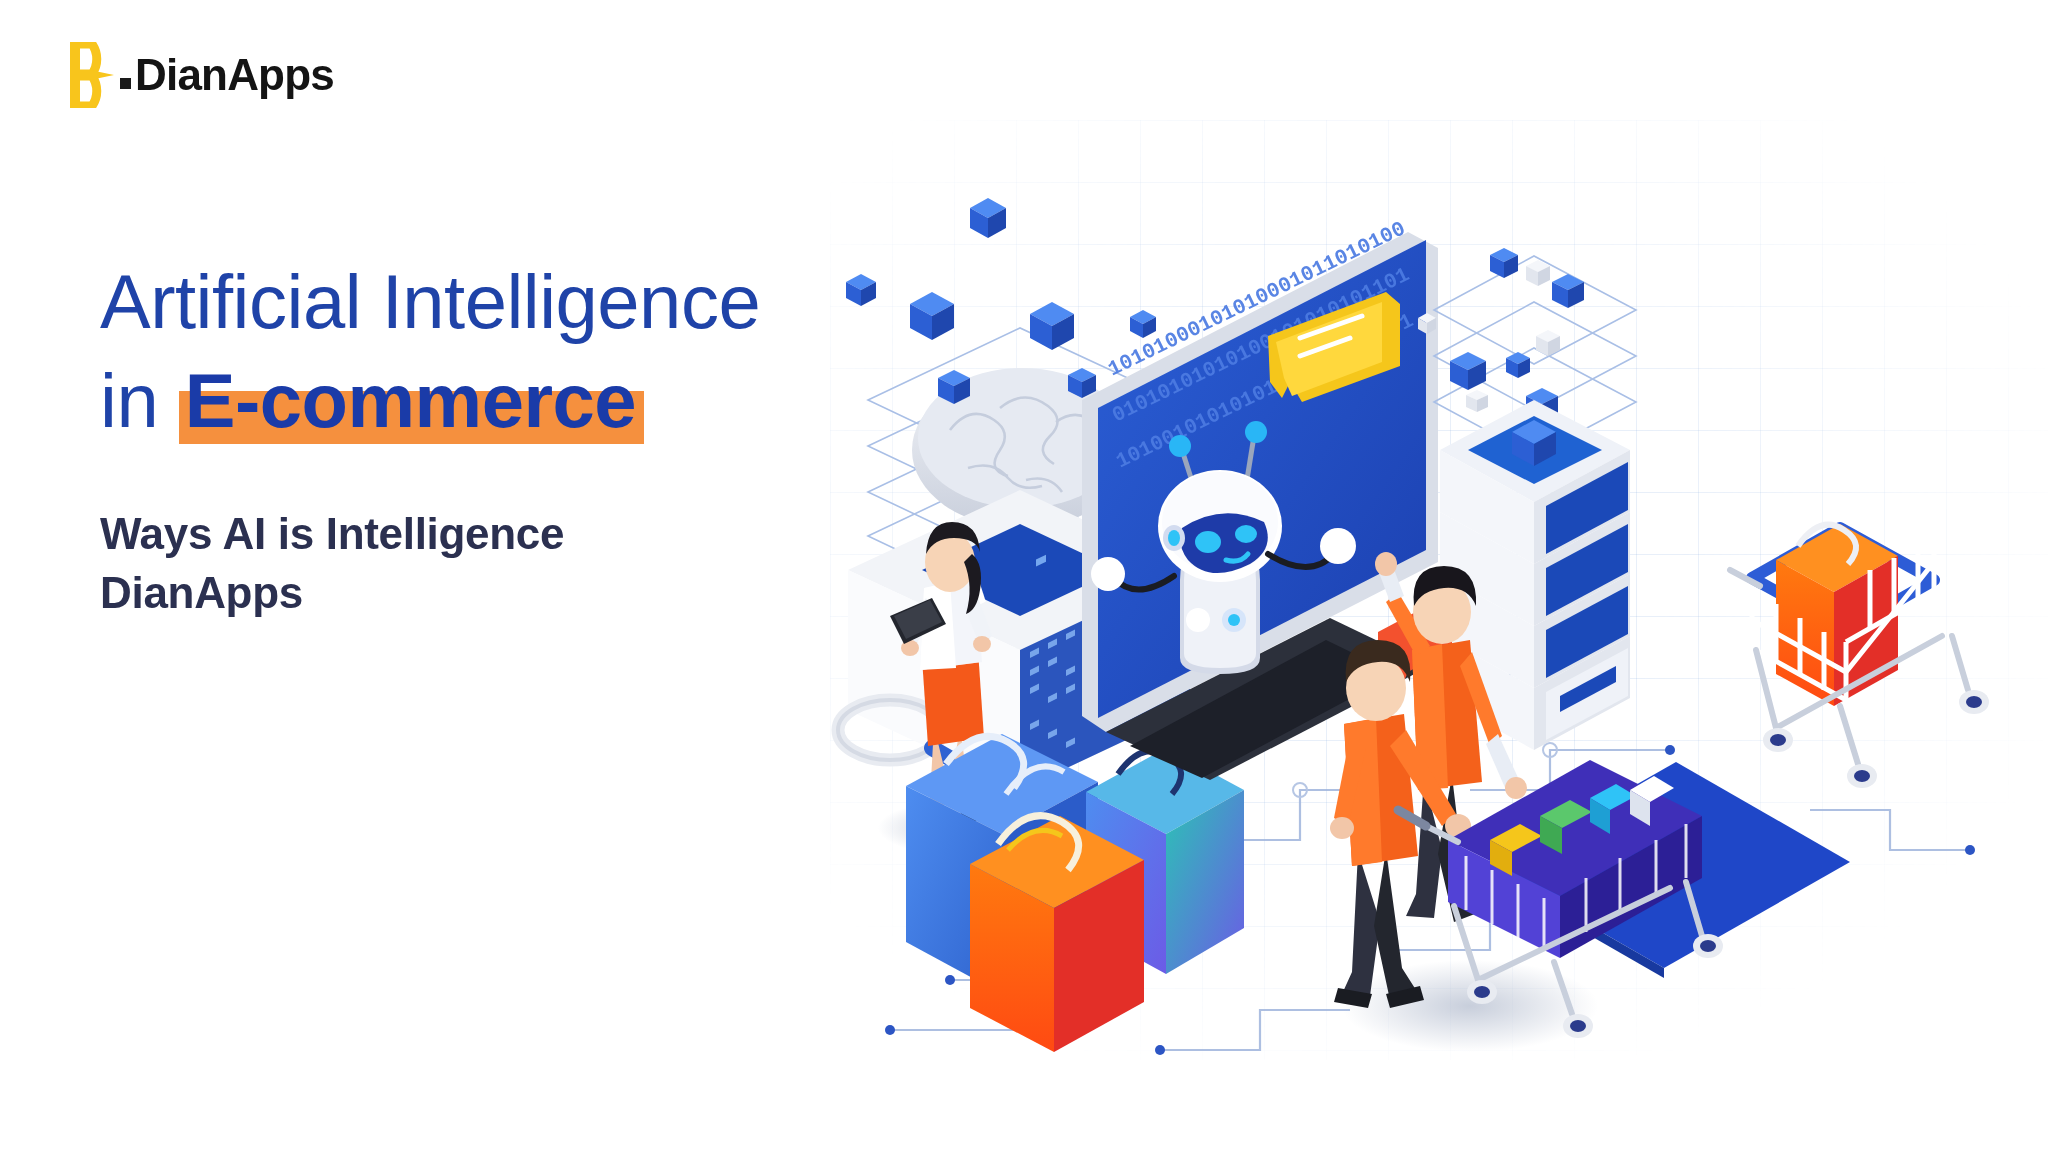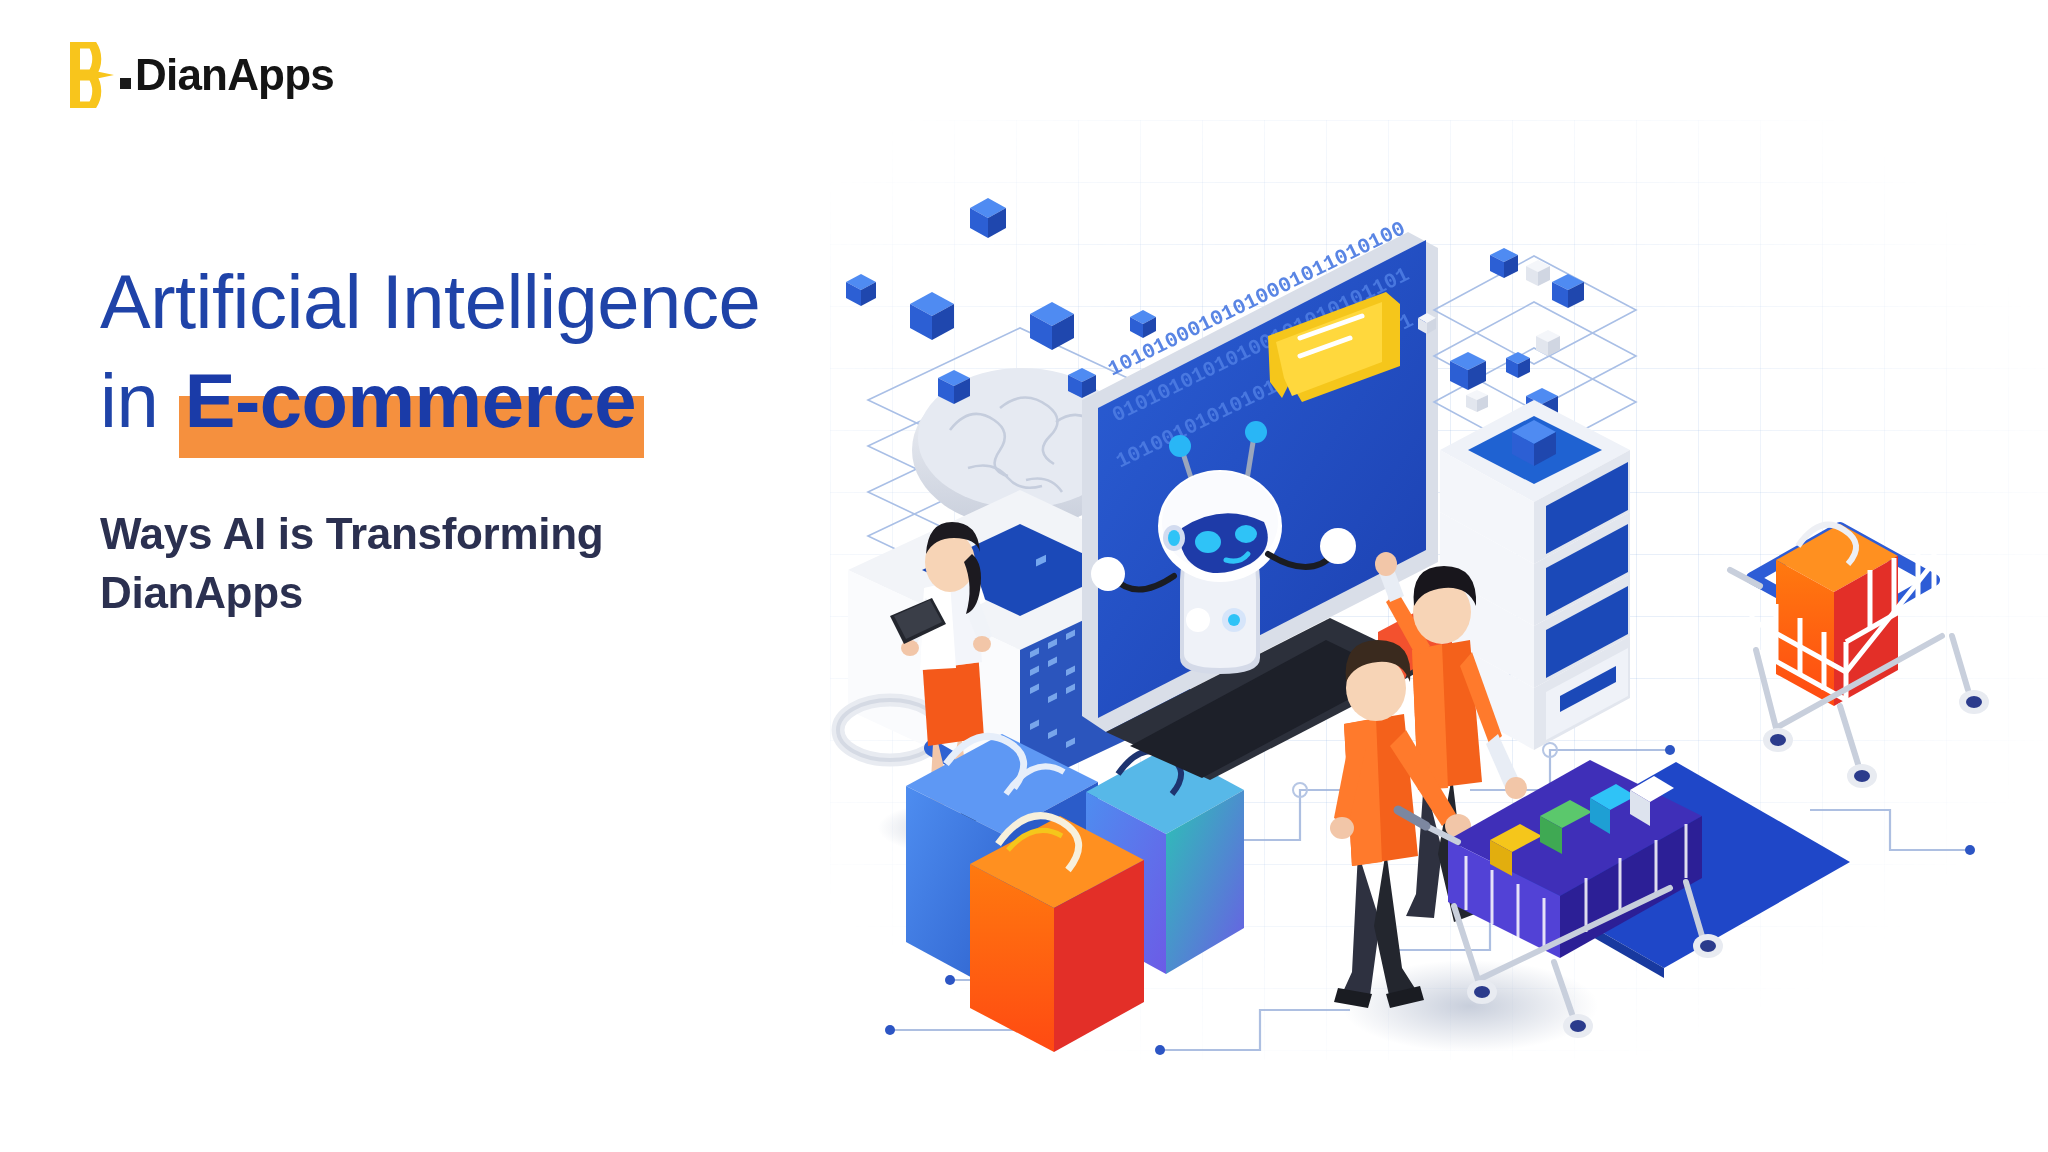--- a/index.html
+++ b/index.html
@@ -77,21 +77,21 @@
     color: #1F43A8;
     font-weight: 400;
     letter-spacing: -0.5px;
     margin: 0;
   }
   .headline .line2 { display: block; margin-top: 6px; }
   .hl-mark {
     font-weight: 700;
     color: #1A3BA8;
     background: linear-gradient(to top, #F5903E 0%, #F5903E 62%, transparent 62%);
-    padding: 0 8px 15px 6px;
+    padding: 0 8px 1px 6px;
     box-decoration-break: clone;
     -webkit-box-decoration-break: clone;
   }
   .subhead {
     margin: 58px 0 0 0;
     font-size: 44px;
     line-height: 1.32;
     font-weight: 600;
     color: #2B3050;
     letter-spacing: -0.3px;
@@ -127,21 +127,21 @@
   </div>
 
   <div class="text-col">
     <h1 class="headline">
       <span>Artificial Intelligence</span>
       <span class="line2">
         <span>in </span><span class="hl-mark">E-commerce</span>
       </span>
     </h1>
     <p class="subhead">
-      <span>Ways AI is Transforming</span>
+      <span>Ways AI is Intelligence</span>
       <span>DianApps</span>
     </p>
   </div>
 
   <div class="illus">
     <svg viewBox="0 0 1218 920" xmlns="http://www.w3.org/2000/svg">
       <defs>
         <linearGradient id="gBagBlue" x1="0" y1="0" x2="1" y2="1">
           <stop offset="0" stop-color="#4E8DF0"></stop>
             <stop offset="1" stop-color="#2F63CE"></stop>

